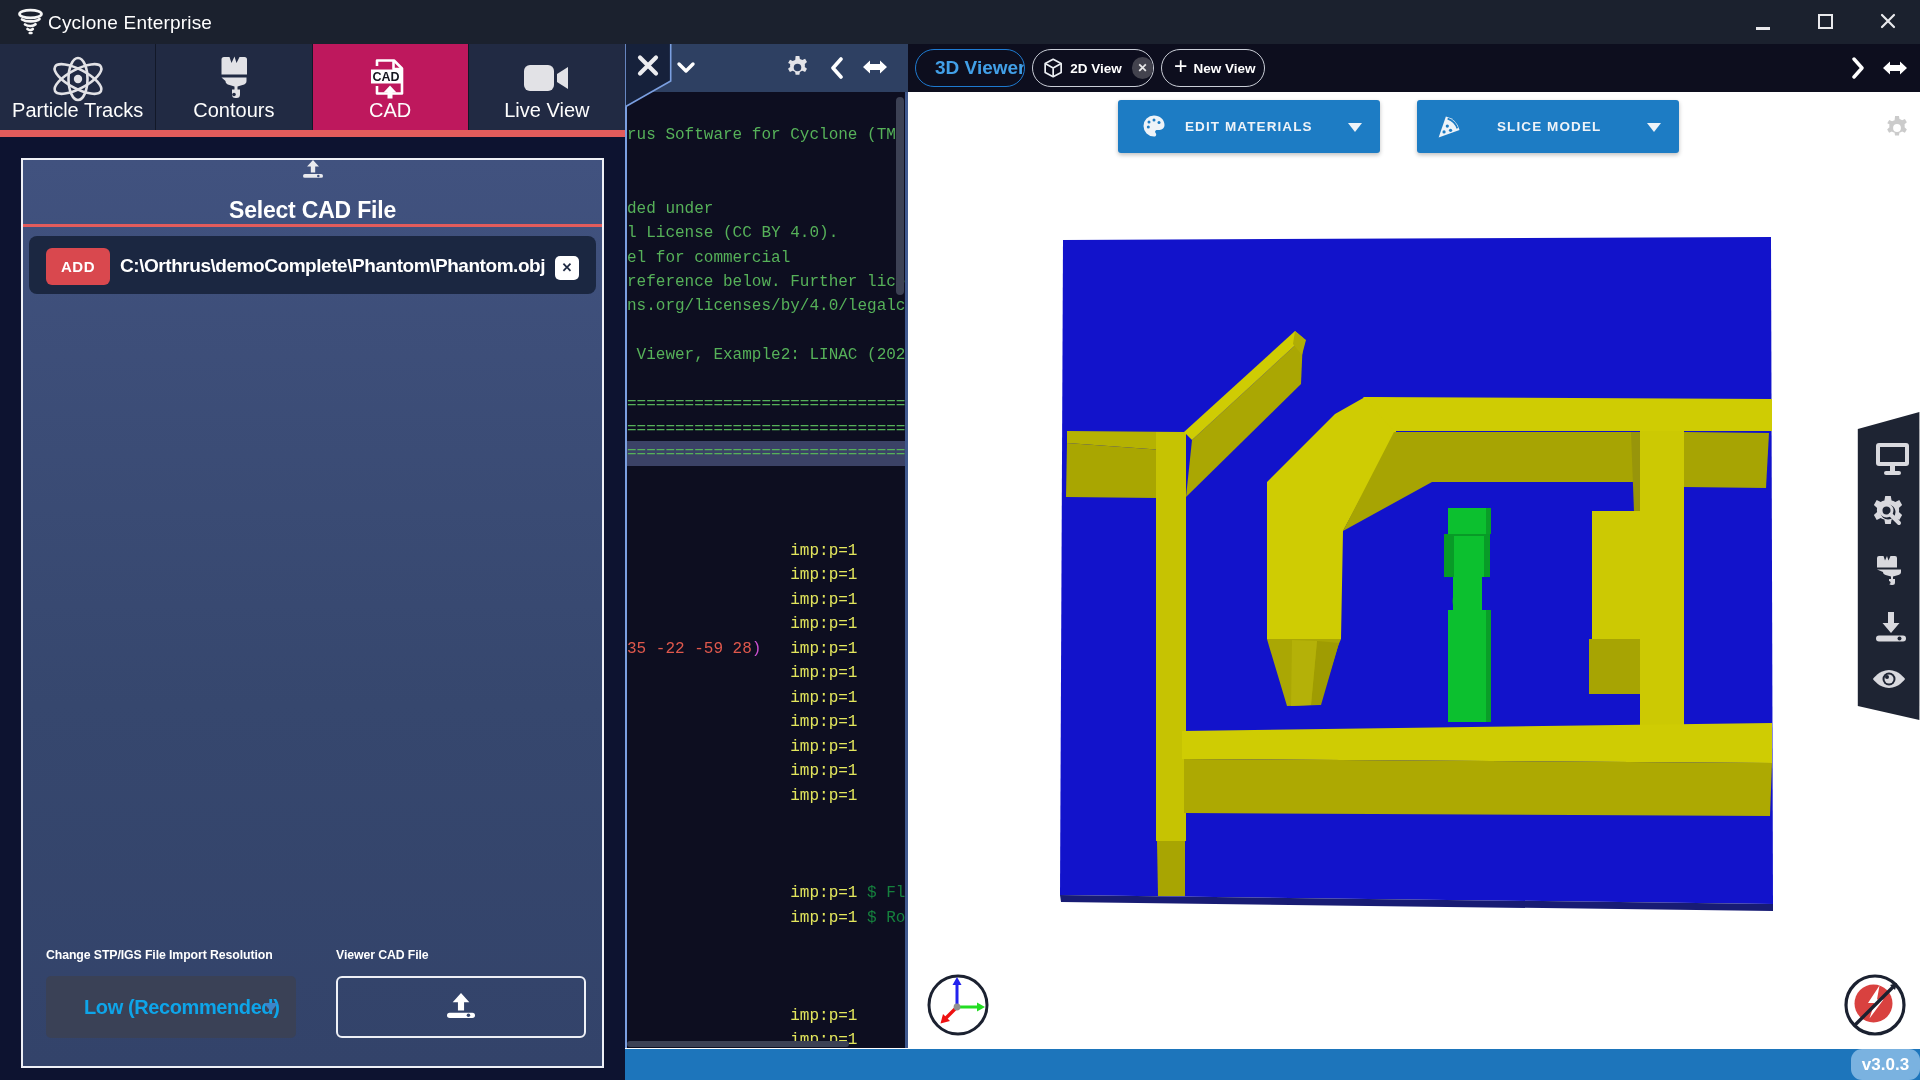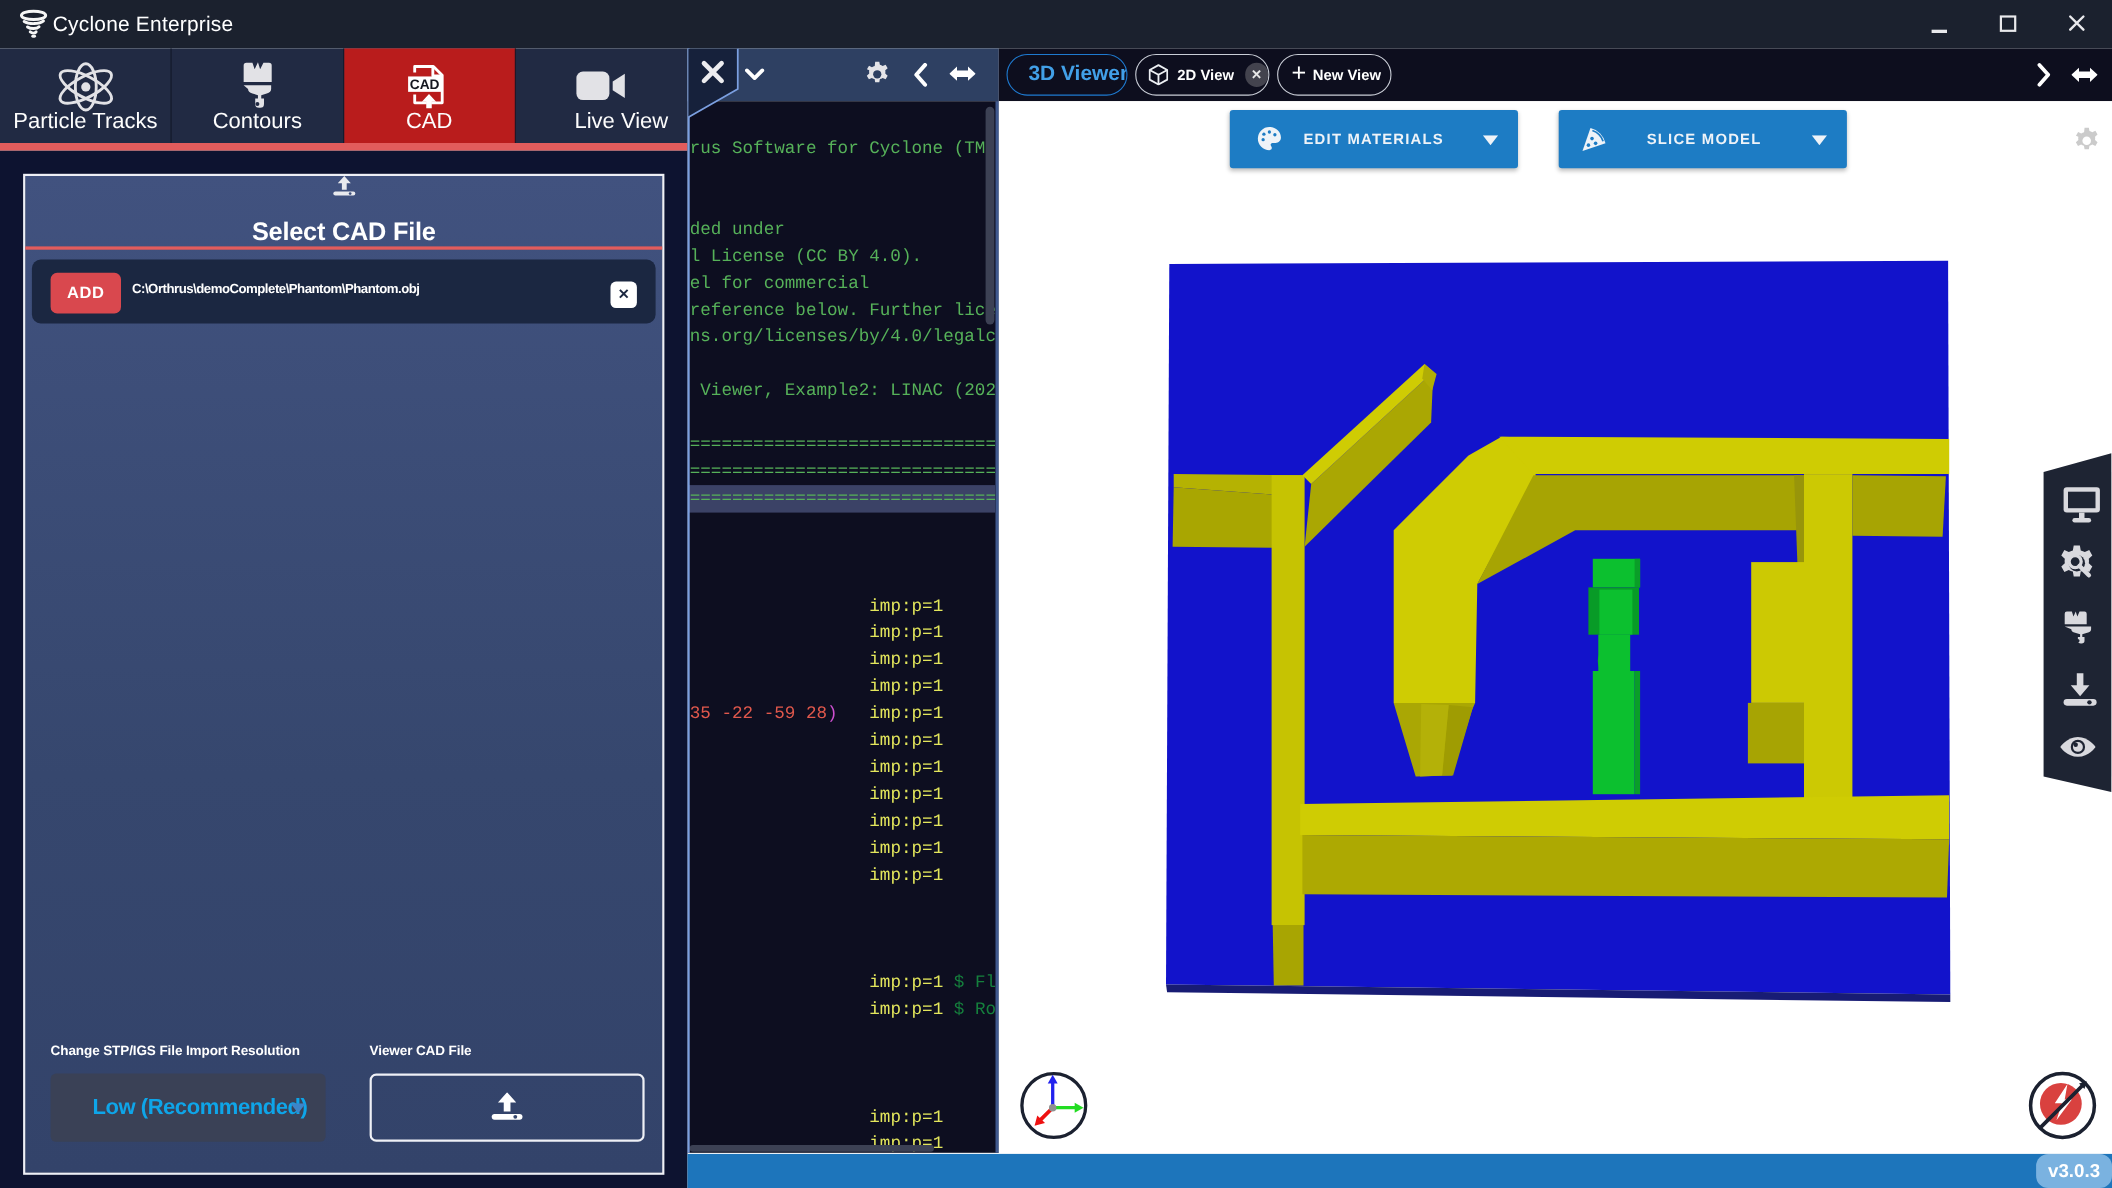--- a/index.html
+++ b/index.html
@@ -2,36 +2,36 @@
 <html><head><meta charset="utf-8">
 <style>
 * { margin:0; padding:0; box-sizing:border-box; }
 html,body { width:1920px; height:1080px; overflow:hidden; background:#fff;
   font-family:"Liberation Sans", sans-serif; }
 .abs { position:absolute; }
 #titlebar { left:0; top:0; width:1920px; height:44px; background:#1b212e; }
 #titletxt { left:48px; top:11.5px; color:#fff; font-size:19px; font-weight:500; letter-spacing:.2px; }
 #tabs { left:0; top:44px; width:625px; height:86px; background:#212a43; display:flex; }
 .tab { width:156.25px; height:86px; position:relative; border-right:1px solid #121828; }
-.tab:last-child { border-right:none;padding-left:18px; }
-.tab.active { background:#b91c1c; }
+.tab:last-child { border-right:none; }
+.tab.active { background:#be185d; }
 .tab .lbl { position:absolute; bottom:8px; width:100%; text-align:center; color:#fdfdfd;
   font-size:20px; font-weight:500; }
 .tab svg { position:absolute; top:12px; left:50%; transform:translateX(-50%); }
 #redline { left:0; top:130px; width:625px; height:7px; background:#e25c5c; }
 #leftcol { left:0; top:137px; width:625px; height:943px; background:#0d1330; }
 #panel { left:21px; top:158px; width:583px; height:910px; border:2px solid #eef0f6;
   background:linear-gradient(180deg,#41527f 0%,#36476e 60%,#33436a 100%); }
 #phead { left:0; top:0; width:579px; height:67px; border-bottom:3px solid #e25c5c;
   display:flex; align-items:center; justify-content:center; gap:17px;flex-direction:column; }
 #phead span { color:#fff; font-size:23px; font-weight:600; letter-spacing:-0.2px; }
 #frow { left:6px; top:76px; width:567px; height:58px; background:#1b2741; border-radius:8px; }
 #addbtn { left:17px; top:12px; width:64px; height:37px; background:#d9484e; border-radius:6px;
   color:#fff; font-size:15px; font-weight:700; text-align:center; line-height:37px; letter-spacing:.5px;}
-#fpath { left:91px; top:19px; color:#fff; font-size:12px; font-weight:600; letter-spacing:-0.45px; }
+#fpath { left:91px; top:19px; color:#fff; font-size:19px; font-weight:600; letter-spacing:-0.45px; }
 #xbtn { left:526px; top:20px; width:24px; height:24px; background:#fff; border-radius:5px;
   color:#1b2741; font-size:13px; font-weight:700; text-align:center; line-height:23px; }
 .plabel { color:#fff; font-size:12.3px; font-weight:700; letter-spacing:-0.1px; white-space:nowrap; }
 #seldd { left:23px; top:816px; width:250px; height:62px; background:#3a4156; border-radius:5px;
   display:flex; align-items:center; }
 #seldd span { color:#0ea5e9; font-size:20px; font-weight:700; letter-spacing:-0.4px; margin-left:38px; }
 #impbtn { left:313px; top:816px; width:250px; height:62px; border:2px solid #eef0f6; border-radius:6px;
   display:flex; align-items:center; justify-content:center; }
 #midheader { left:625px; top:44px; width:283px; height:48px; background:#2e4062; }
 #terminal { left:625px; top:92px; width:283px; height:956px; background:#0d0e20;

